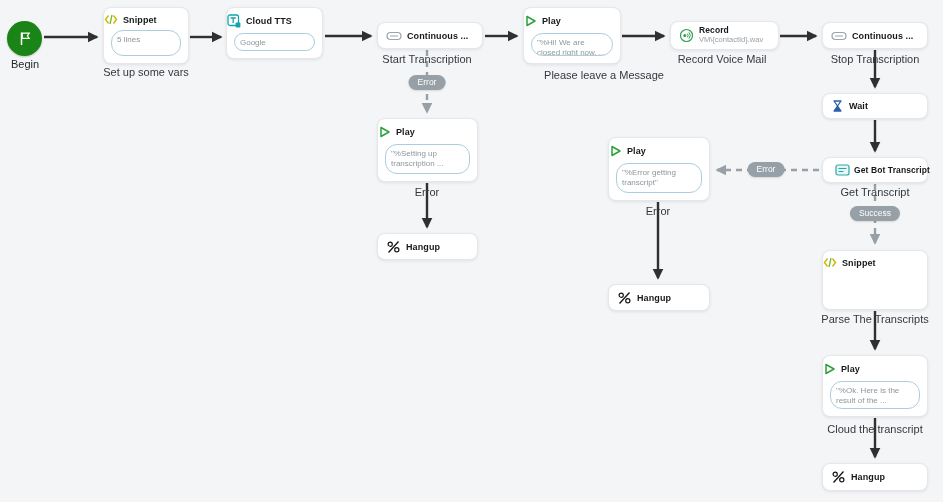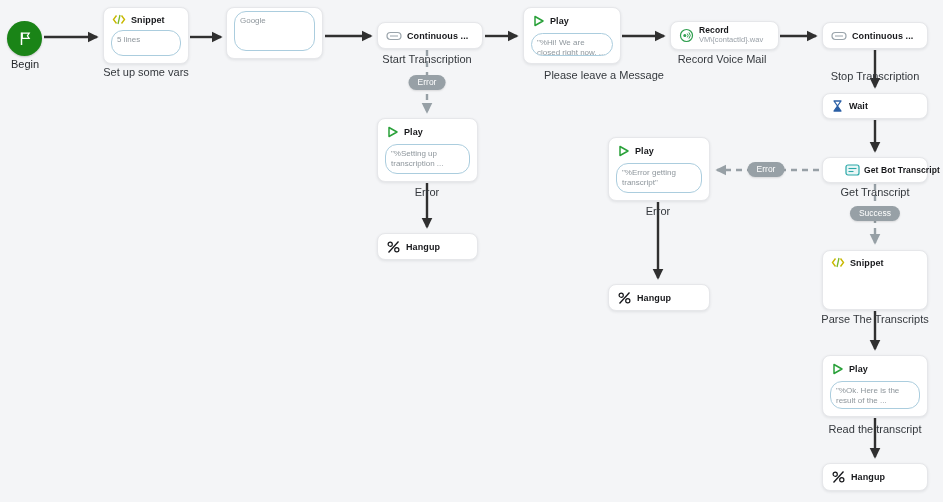--- a/index.html
+++ b/index.html
@@ -1,21 +1,21 @@
 <!DOCTYPE html>
 <html><head>
 <meta charset="utf-8">
 <style>
   html,body{margin:0;padding:0;}
   body{font-family:"Liberation Sans",sans-serif;background:#f4f5f7;}
   .canvas{position:relative;width:943px;height:502px;background:#f4f5f7;overflow:hidden;}
   .wires{position:absolute;left:0;top:0;pointer-events:none;}
   .node{position:absolute;background:#fff;border:1px solid #e6e7ea;border-radius:8px;
         box-shadow:0 1px 3px rgba(40,45,60,.10);display:flex;flex-direction:column;box-sizing:border-box;}
-  .hdr{display:flex;align-items:center;gap:5px;padding:6px 8px 2px 8px;}
+  .hdr{display:flex;align-items:center;gap:5px;padding:6px 8px 2px 0;}
   .node.slim .hdr{flex:1;padding:0 8px;align-items:center;}
   .ttl{font-weight:bold;font-size:9px;color:#17181b;white-space:nowrap;letter-spacing:.1px;}
   .ic{display:inline-flex;align-items:center;flex:0 0 auto;}
   .box{flex:1;margin:3px 7px 7px 7px;border:1px solid #abcdde;border-radius:12px;
        padding:4px 5px;font-size:8px;line-height:1.3;color:#8e969c;overflow:hidden;box-sizing:border-box;}
   .caption{position:absolute;transform:translateX(-50%);font-size:11px;color:#34383d;white-space:nowrap;}
   .badge{position:absolute;transform:translateX(-50%);background:#97a0a6;color:#fff;
          font-size:8.5px;padding:3px 9px;border-radius:9px;line-height:1;box-shadow:0 1px 2px rgba(0,0,0,.12);}
   .begin-circle{position:absolute;left:7px;top:21px;width:35px;height:35px;border-radius:50%;
          background:#1a8417;display:flex;align-items:center;justify-content:center;box-shadow:0 1px 2px rgba(0,0,0,.2);}
@@ -79,20 +79,30 @@
           <line x1="6" y1="10" x2="8" y2="1" stroke="#76b82a" stroke-width="1.3"></line>
         </svg>
       </span>
       <span class="ttl">Snippet</span>
     </div>
     <div class="box">5 lines</div>
   </div>
   <div class="caption" style="left:146px;top:66px;">Set up some vars</div>
 
   <div class="node" style="left:226px;top:7px;width:97px;height:52px;">
+    <div class="hdr">
+      <span class="ic">
+        <svg width="14" height="14" viewBox="0 0 14 14">
+          <rect x="1" y="1" width="10.5" height="10.5" rx="2" fill="none" stroke="#16a3ae" stroke-width="1.3"></rect>
+          <path d="M3.6 4 H8.8 M6.2 4 V9" stroke="#16a3ae" stroke-width="1.3" fill="none"></path>
+          <rect x="8.6" y="8.6" width="4.8" height="4.8" rx="1" fill="#16a3ae"></rect>
+        </svg>
+      </span>
+      <span class="ttl">Cloud TTS</span>
+    </div>
     <div class="box">Google</div>
   </div>
 
   <div class="node slim" style="left:377px;top:22px;width:106px;height:27px;">
     <div class="hdr">
       <span class="ic">
         <svg width="16" height="10" viewBox="0 0 16 10">
           <rect x="1" y="1.5" width="14" height="7" rx="3.5" fill="none" stroke="#9aa4ab" stroke-width="1.2"></rect>
           <line x1="4" y1="5" x2="12" y2="5" stroke="#9aa4ab" stroke-width="1"></line>
         </svg>
@@ -136,36 +146,36 @@
     <div class="hdr">
       <span class="ic">
         <svg width="16" height="10" viewBox="0 0 16 10">
           <rect x="1" y="1.5" width="14" height="7" rx="3.5" fill="none" stroke="#9aa4ab" stroke-width="1.2"></rect>
           <line x1="4" y1="5" x2="12" y2="5" stroke="#9aa4ab" stroke-width="1"></line>
         </svg>
       </span>
       <span class="ttl">Continuous ...</span>
     </div>
   </div>
-  <div class="caption" style="left:875px;top:53px;margin-top:17px;">Stop Transcription</div>
+  <div class="caption" style="left:875px;top:53px;">Stop Transcription</div>
 
   <div class="node slim" style="left:822px;top:93px;width:106px;height:26px;">
     <div class="hdr">
       <span class="ic">
         <svg width="13" height="14" viewBox="0 0 13 14">
           <path d="M3 2 H10 L6.5 7 Z" fill="none" stroke="#2b5fa5" stroke-width="1.3" stroke-linejoin="round"></path>
           <path d="M3 12 H10 L6.5 7 Z" fill="#2b5fa5" stroke="#2b5fa5" stroke-width="1.3" stroke-linejoin="round"></path>
         </svg>
       </span>
       <span class="ttl">Wait</span>
     </div>
   </div>
 
   <div class="node slim" style="left:822px;top:157px;width:106px;height:26px;">
-    <div class="hdr" style="gap:4px;padding:0 22px;">
+    <div class="hdr" style="gap:4px;padding:0 12px;">
       <span class="ic">
         <svg width="15" height="12" viewBox="0 0 15 12">
           <rect x="1" y="1" width="13" height="10" rx="2" fill="#e9f6f6" stroke="#2aa8a8" stroke-width="1.2"></rect>
           <line x1="3.5" y1="4.5" x2="11.5" y2="4.5" stroke="#2aa8a8" stroke-width="1.1"></line>
           <line x1="3.5" y1="7.5" x2="8.5" y2="7.5" stroke="#2aa8a8" stroke-width="1.1"></line>
         </svg>
       </span>
       <span class="ttl" style="font-size:8.5px;">Get Bot Transcript</span>
     </div>
   </div>
@@ -189,21 +199,21 @@
     <div class="hdr">
       <span class="ic">
         <svg width="13" height="14" viewBox="0 0 13 14">
           <path d="M3 2.5 L11 7 L3 11.5 Z" fill="none" stroke="#2aa13a" stroke-width="1.5" stroke-linejoin="round"></path>
         </svg>
       </span>
       <span class="ttl">Play</span>
     </div>
     <div class="box">"%Ok. Here is the result of the ...</div>
   </div>
-  <div class="caption" style="left:875px;top:423px;">Read the transcript</div>
+  <div class="caption" style="left:875px;top:423px;">Cloud the transcript</div>
 
   <div class="node slim" style="left:822px;top:463px;width:106px;height:28px;">
     <div class="hdr">
       <span class="ic">
         <svg width="15" height="14" viewBox="0 0 15 14">
           <circle cx="4.2" cy="4.2" r="2.1" fill="none" stroke="#15161a" stroke-width="1.2"></circle>
           <circle cx="10.8" cy="9.8" r="2.1" fill="none" stroke="#15161a" stroke-width="1.2"></circle>
           <line x1="12.5" y1="1.5" x2="2.5" y2="12.5" stroke="#15161a" stroke-width="1.3"></line>
         </svg>
       </span>

